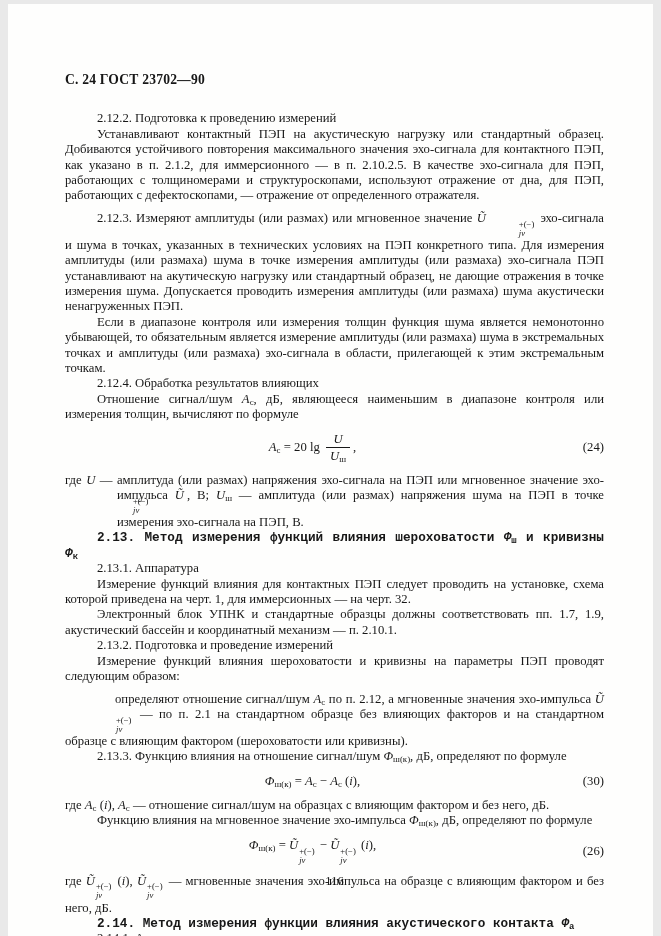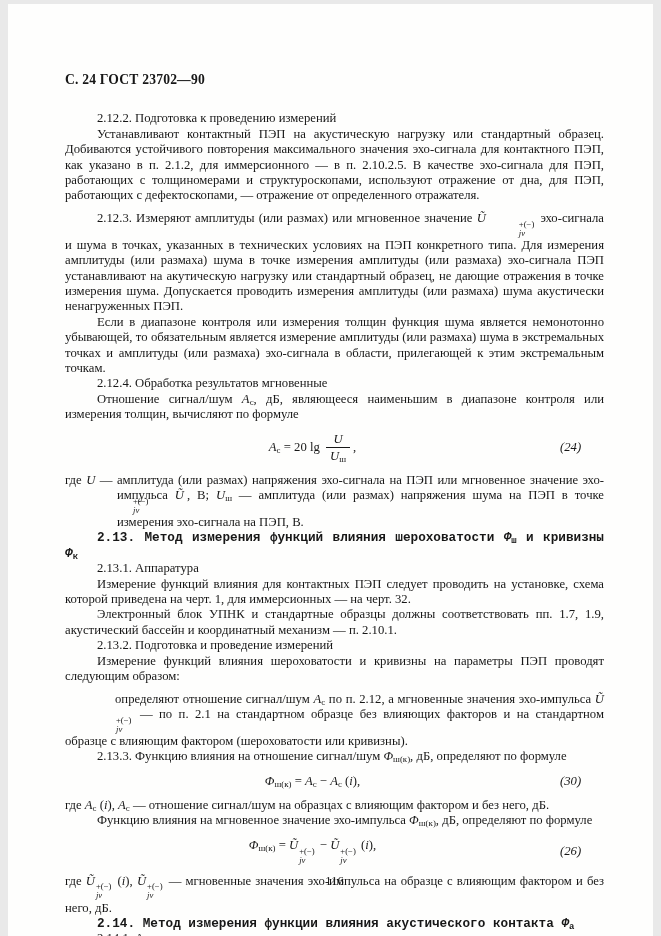--- a/index.html
+++ b/index.html
@@ -32,21 +32,21 @@
   sub,sup{font-size:0.7em;line-height:0;}
   sub{vertical-align:-0.22em;}
   .stack{
     display:inline-flex;flex-direction:column;align-items:flex-start;
     vertical-align:-0.55em;line-height:1.05;font-size:0.68em;margin:0 2px 0 1px;
   }
   .s-sup{display:block;}
   .s-sub{display:block;font-style:italic;}
   .formula-row{display:flex;align-items:center;margin:9px 0;}
   .formula-body{flex:1;text-align:center;}
-  .eq-num{width:44px;text-align:left;font-style:italic;}
+  .eq-num{width:44px;text-align:right;}
   .frac{display:inline-block;vertical-align:middle;text-align:center;margin:0 3px;line-height:1.15;}
   .fnum{display:block;border-bottom:1px solid #171717;padding:0 4px 1px;}
   .fden{display:block;padding:1px 4px 0;text-align:right;}
   .page-footer{
     position:absolute;left:57px;right:49px;top:870px;
     text-align:center;font-size:12.5px;
   }
 </style>
 </head>
 <body>
@@ -54,21 +54,21 @@
 <div class="page">
   <div class="page-header">С. 24 ГОСТ 23702—90</div>
   <div>
       <p class="para indent">2.12.2. Подготовка к проведению измерений</p>
       <p class="para indent">Устанавливают контактный ПЭП на акустическую нагрузку или стандартный образец. Добиваются устойчивого повторения максимального значения эхо-сигнала для контактного ПЭП, как указано в п. 2.1.2, для иммерсионного — в п. 2.10.2.5. В качестве эхо-сигнала для ПЭП, работающих  с толщиномерами и структуроскопами, используют отражение от дна, для ПЭП, работающих с дефектоскопами, — отражение от определенного отражателя.</p>
       <p class="para indent gap-top">2.12.3. Измеряют амплитуды (или размах) или мгновенное значение <i>Ũ</i><span class="stack">
           <span class="s-sup">+(−)</span>
           <span class="s-sub">jν</span>
         </span> эхо-сигнала и шума в точках, указанных в технических условиях на ПЭП конкретного типа. Для измерения амплитуды (или размаха) шума в точке измерения амплитуды (или размаха) эхо-сигнала ПЭП устанавливают на акутическую нагрузку или стандартный образец, не дающие отражения в точке  измерения шума. Допускается проводить измерения амплитуды (или размаха) шума акустически ненагруженных ПЭП.</p>
       <p class="para indent">Если в диапазоне  контроля  или  измерения толщин функция шума является немонотонно убывающей, то обязательным является измерение амплитуды (или размаха) шума в экстремальных точках и амплитуды (или размаха) эхо-сигнала в области, прилегающей к этим экстремальным точкам.</p>
-      <p class="para indent">2.12.4. Обработка результатов мгновенные</p>
+      <p class="para indent">2.12.4. Обработка результатов влияющих</p>
       <p class="para indent">Отношение сигнал/шум <i>A</i><sub>с</sub>, дБ, являющееся наименьшим в диапазоне контроля или измерения толщин, вычисляют по формуле</p>
       <div class="formula-row">
         <span class="formula-body"><i>A</i><sub>с</sub> = 20 lg <span class="frac"><span class="fnum"><i>U</i></span><span class="fden"><i>U</i><sub>ш</sub></span></span>,</span>
         <span class="eq-num">(24)</span>
       </div>
       <p class="para hang">где <i>U</i> — амплитуда (или размах) напряжения  эхо-сигнала  на ПЭП  или  мгновенное  значение эхо-импульса <i>Ũ</i><span class="stack">
           <span class="s-sup">+(−)</span>
           <span class="s-sub">jν</span>
         </span>, В; <i>U</i><sub>ш</sub> — амплитуда (или размах) напряжения шума на ПЭП в точке  измерения эхо-сигнала на ПЭП, В.</p>
       <p class="para indent bold">2.13. Метод измерения функций влияния шероховатости <i>Φ</i><sub>ш</sub>  и кривизны <i>Φ</i><sub>к</sub></p>

